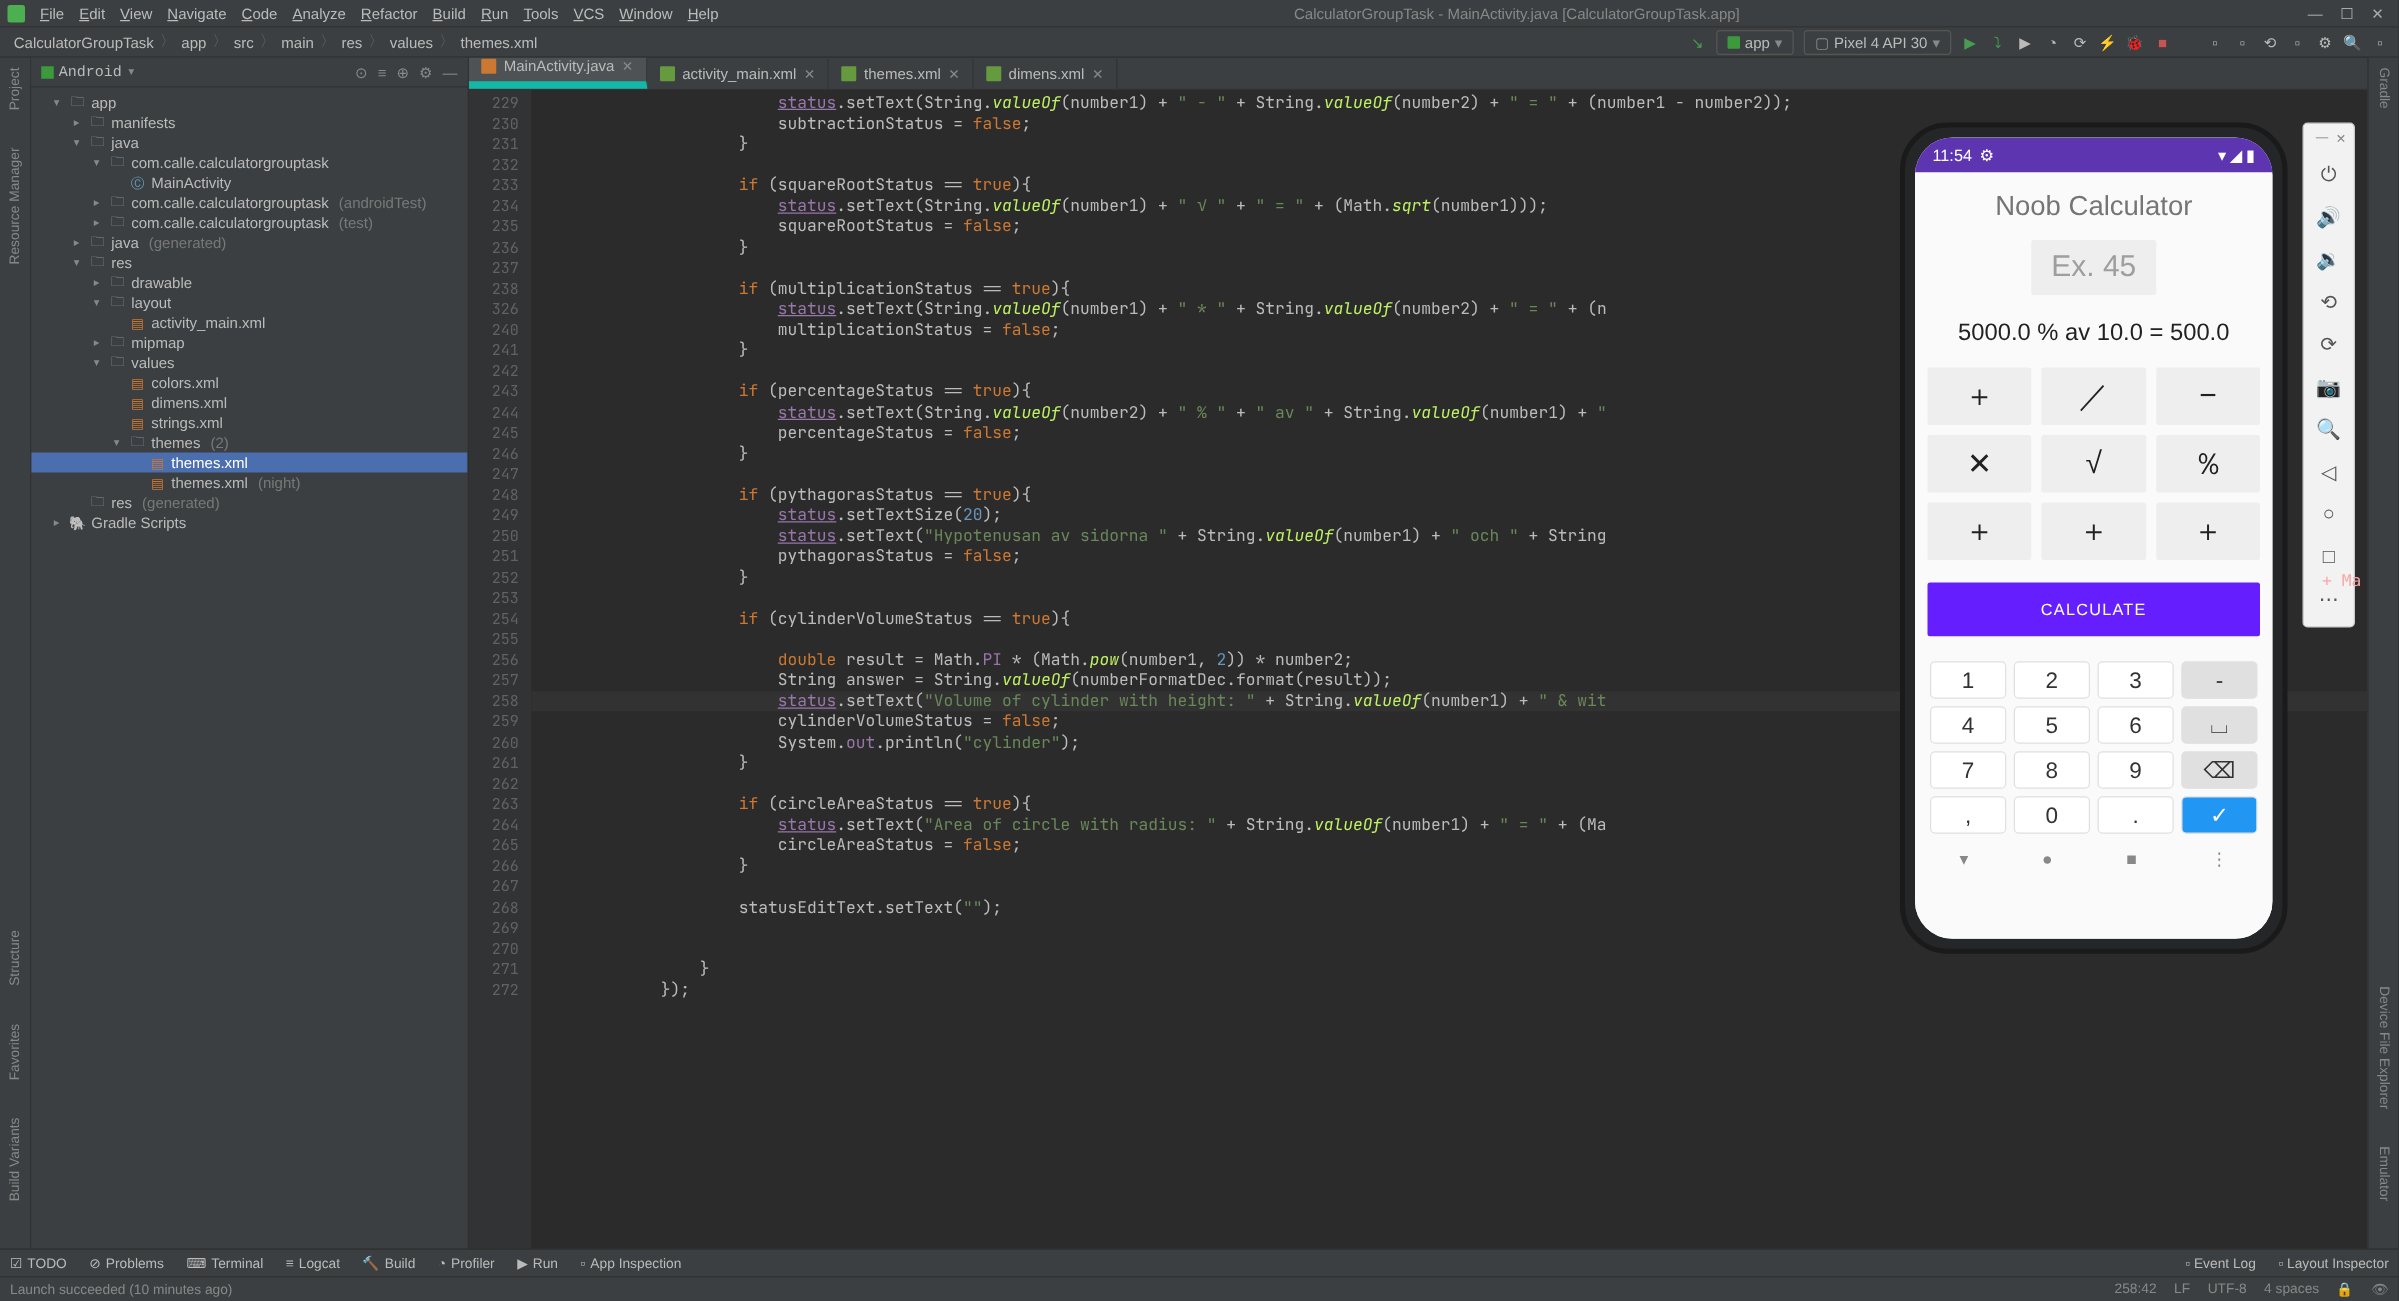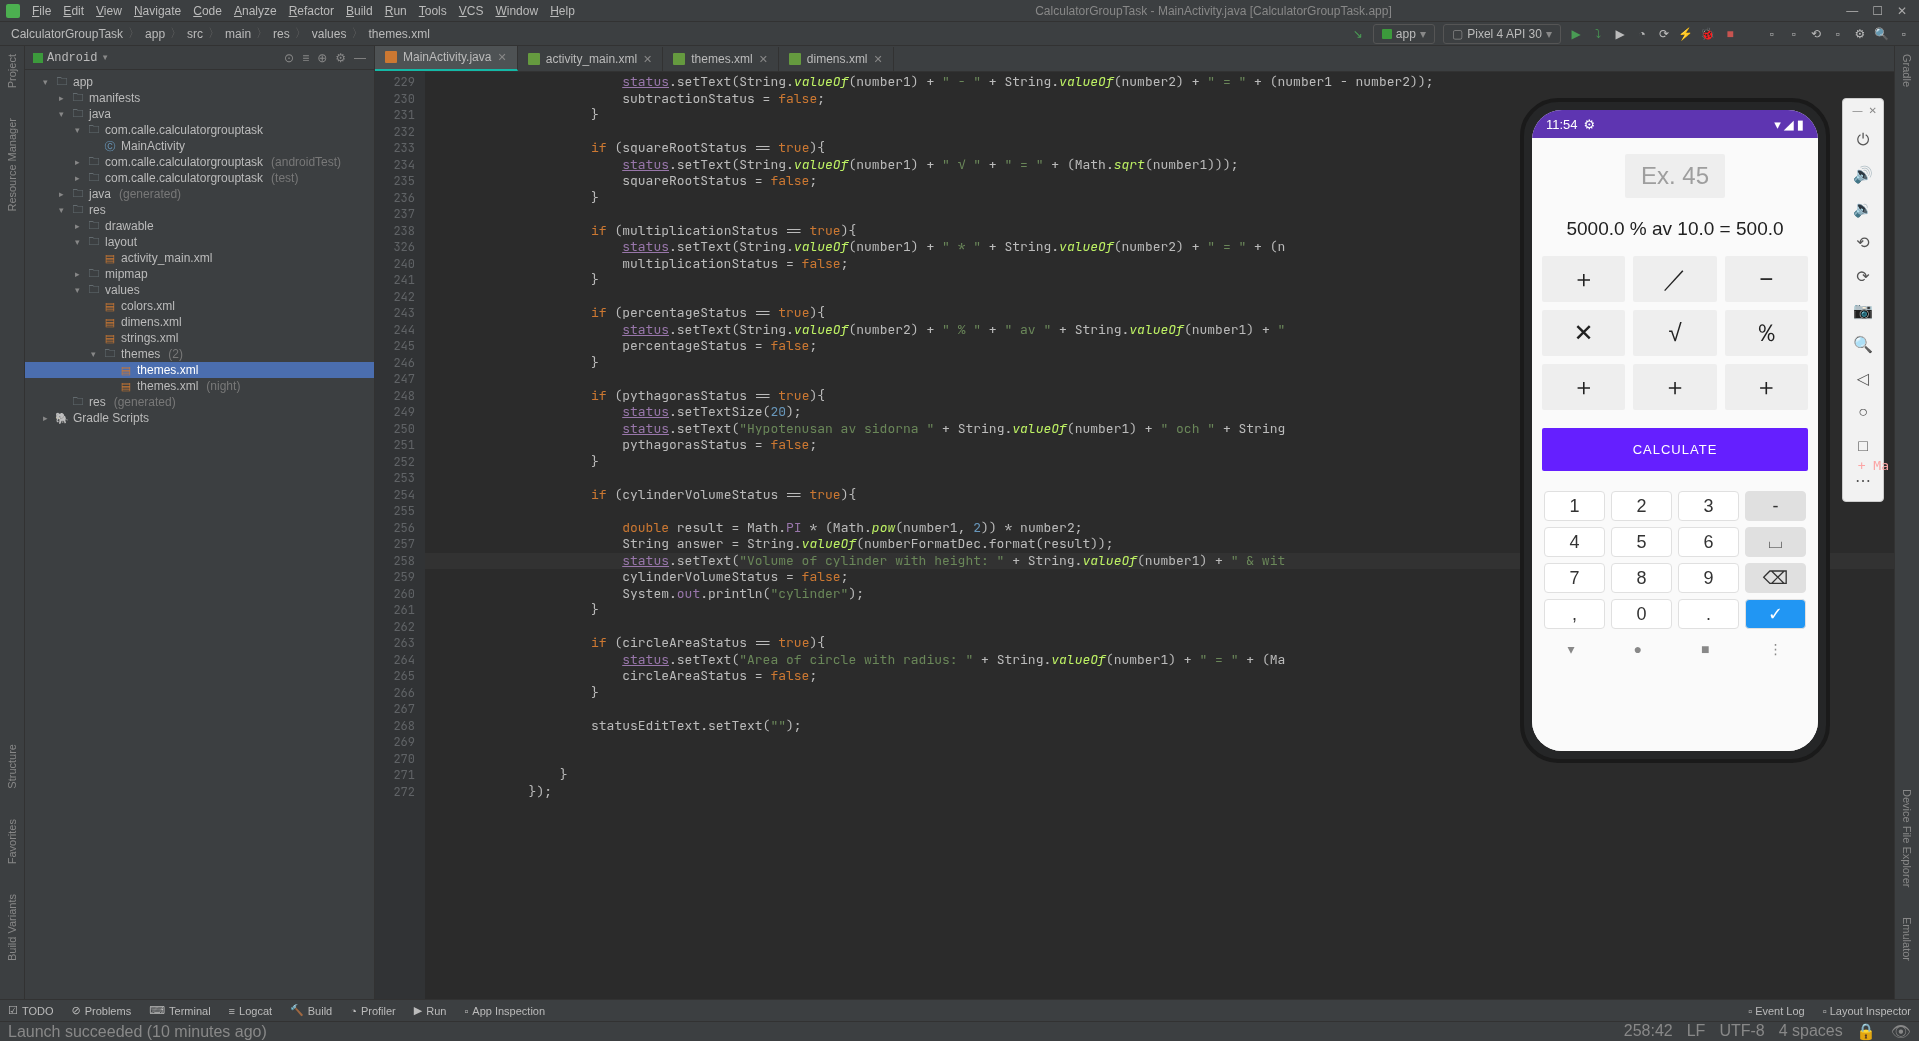--- a/index.html
+++ b/index.html
@@ -113,21 +113,21 @@
 .tab {
   padding: 5px 10px;
   background: #3c3f41;
   color: #bbb;
   display: flex;
   align-items: center;
   gap: 6px;
   border-right: 1px solid #323232;
   font-size: 12px;
 }
-.tab.active { background: #4e5254; border-bottom: 2px solid #14b8a6; }
+.tab.active { background: #4e5254; border-bottom: 6px solid #14b8a6; }
 .tab .close { color: #888; font-size: 11px; }
 .tab .ficon { width: 12px; height: 12px; background: #cc7832; border-radius: 1px; }
 .tab .xmlicon { width: 12px; height: 12px; background: #659a3f; border-radius: 1px; }
 
 .code-area { flex: 1; display: flex; overflow: hidden; font-family: "JetBrains Mono", Consolas, monospace; font-size: 13px; line-height: 16.5px; }
 .gutter {
   width: 50px;
   background: #313335;
   text-align: right;
   padding: 2px 10px 2px 0;
@@ -304,21 +304,21 @@
 }
 .bottombar .bitem { display: flex; align-items: center; gap: 4px; color: #bbb; }
 .bottombar .right { margin-left: auto; display: flex; gap: 18px; }
 .statusfoot {
   height: 20px;
   background: #3c3f41;
   border-top: 1px solid #323232;
   display: flex;
   align-items: center;
   padding: 0 8px;
-  font-size: 16px;
+  font-size: 11px;
   color: #888;
 }
 .statusfoot .right { margin-left: auto; display: flex; gap: 14px; }
 
 .text-hint {
   position: absolute;
   right: 30px;
   top: 458px;
   color: #fca5a5;
   font-family: monospace;
@@ -665,20 +665,21 @@
       <div class="statusbar">
         <span>11:54</span>
         <span style="margin-left:6px">⚙</span>
         <div class="sicons">
           <span>▾</span>
           <span>◢</span>
           <span>▮</span>
         </div>
       </div>
       <div class="app-content">
+        <div class="app-title">Noob Calculator</div>
         <div class="app-input">Ex. 45</div>
         <div class="app-result">5000.0 %   av 10.0 = 500.0</div>
         <div class="op-grid" id="op-grid">
             <div class="op-btn">＋</div>
             <div class="op-btn">／</div>
             <div class="op-btn">−</div>
             <div class="op-btn">✕</div>
             <div class="op-btn">√</div>
             <div class="op-btn">％</div>
             <div class="op-btn">＋</div>

